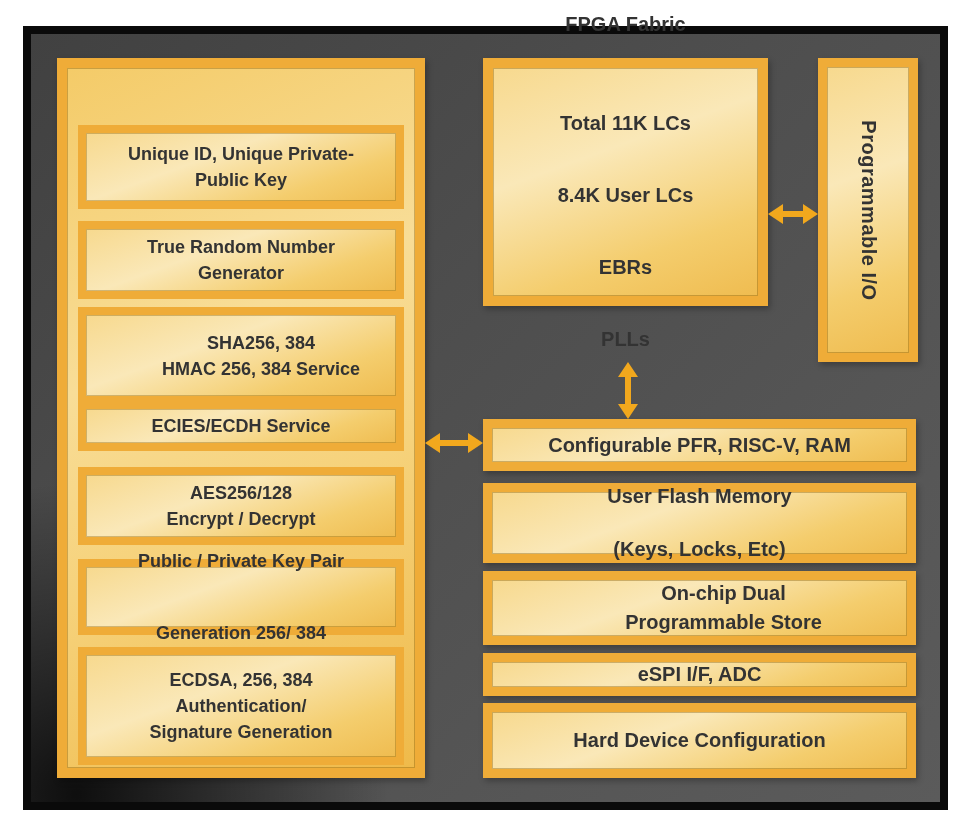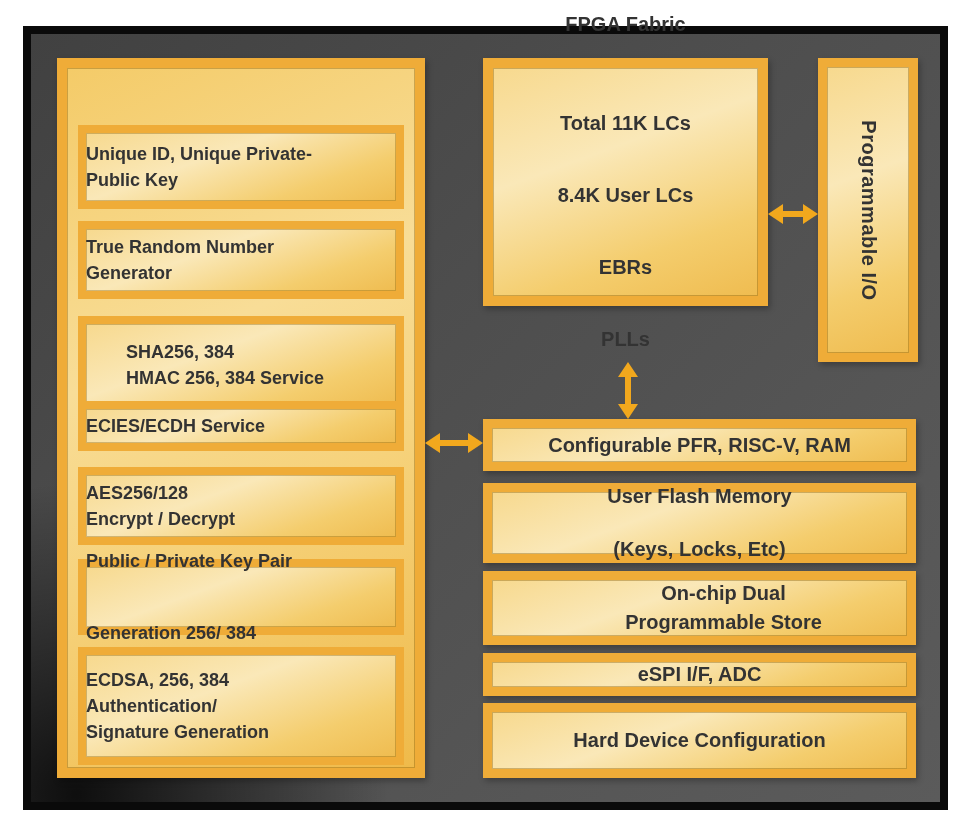--- a/index.html
+++ b/index.html
@@ -23,21 +23,21 @@
     box-shadow:inset 0 0 0 1px rgba(128,88,0,.38), 2px 3px 6px rgba(0,0,0,.28);
   }
   .outer-fill{background:linear-gradient(155deg,#f4cb68 0%,#f8dd97 38%,#f6d27b 62%,#efba4a 100%);}
   .light-fill{background:linear-gradient(160deg,#f7d98e 0%,#fae8b8 38%,#f4cd6d 75%,#efbc50 100%);}
 
   
   .se{left:57px;top:58px;width:368px;height:720px;border-width:10px;display:block;}
   .se-title{position:absolute;left:0;top:18px;width:100%;text-align:center;font-size:20px;margin-top:48px;}
   .sub{
     position:absolute;left:11px;width:326px;box-sizing:border-box;
-    display:flex;flex-direction:column;align-items:flex-start;justify-content:center;
+    display:flex;flex-direction:column;align-items:center;justify-content:center;
     text-align:center;font-size:18px;line-height:26px;
     border:8px solid var(--accent-border,#efac38);
     box-shadow:inset 0 0 0 1px rgba(128,88,0,.35);
   }
   .sub span{display:block;}
 
   
   .fpga{left:483px;top:58px;width:285px;height:248px;border-width:10px;font-size:20px;line-height:29px;gap:43px;}
   .fpga-title{margin-bottom:27px;font-size:20px;}
   .fpga span{display:block;}
@@ -72,21 +72,21 @@
     <div class="se-title">Secure Enclave</div>
 
     <div class="sub light-fill" style="top:57px;height:84px;">
       <span>Unique ID, Unique Private-</span>
       <span>Public Key</span>
     </div>
     <div class="sub light-fill" style="top:153px;height:78px;">
       <span>True Random Number</span>
       <span>Generator</span>
     </div>
-    <div class="sub light-fill" style="top:248px;height:97px;padding-left:40px;">
+    <div class="sub light-fill" style="top:239px;height:97px;padding-left:40px;">
       <span>SHA256, 384</span>
       <span>HMAC 256, 384 Service</span>
     </div>
     <div class="sub light-fill" style="top:333px;height:50px;">
       <span>ECIES/ECDH Service</span>
     </div>
     <div class="sub light-fill" style="top:399px;height:78px;">
       <span>AES256/128</span>
       <span>Encrypt / Decrypt</span>
     </div>

